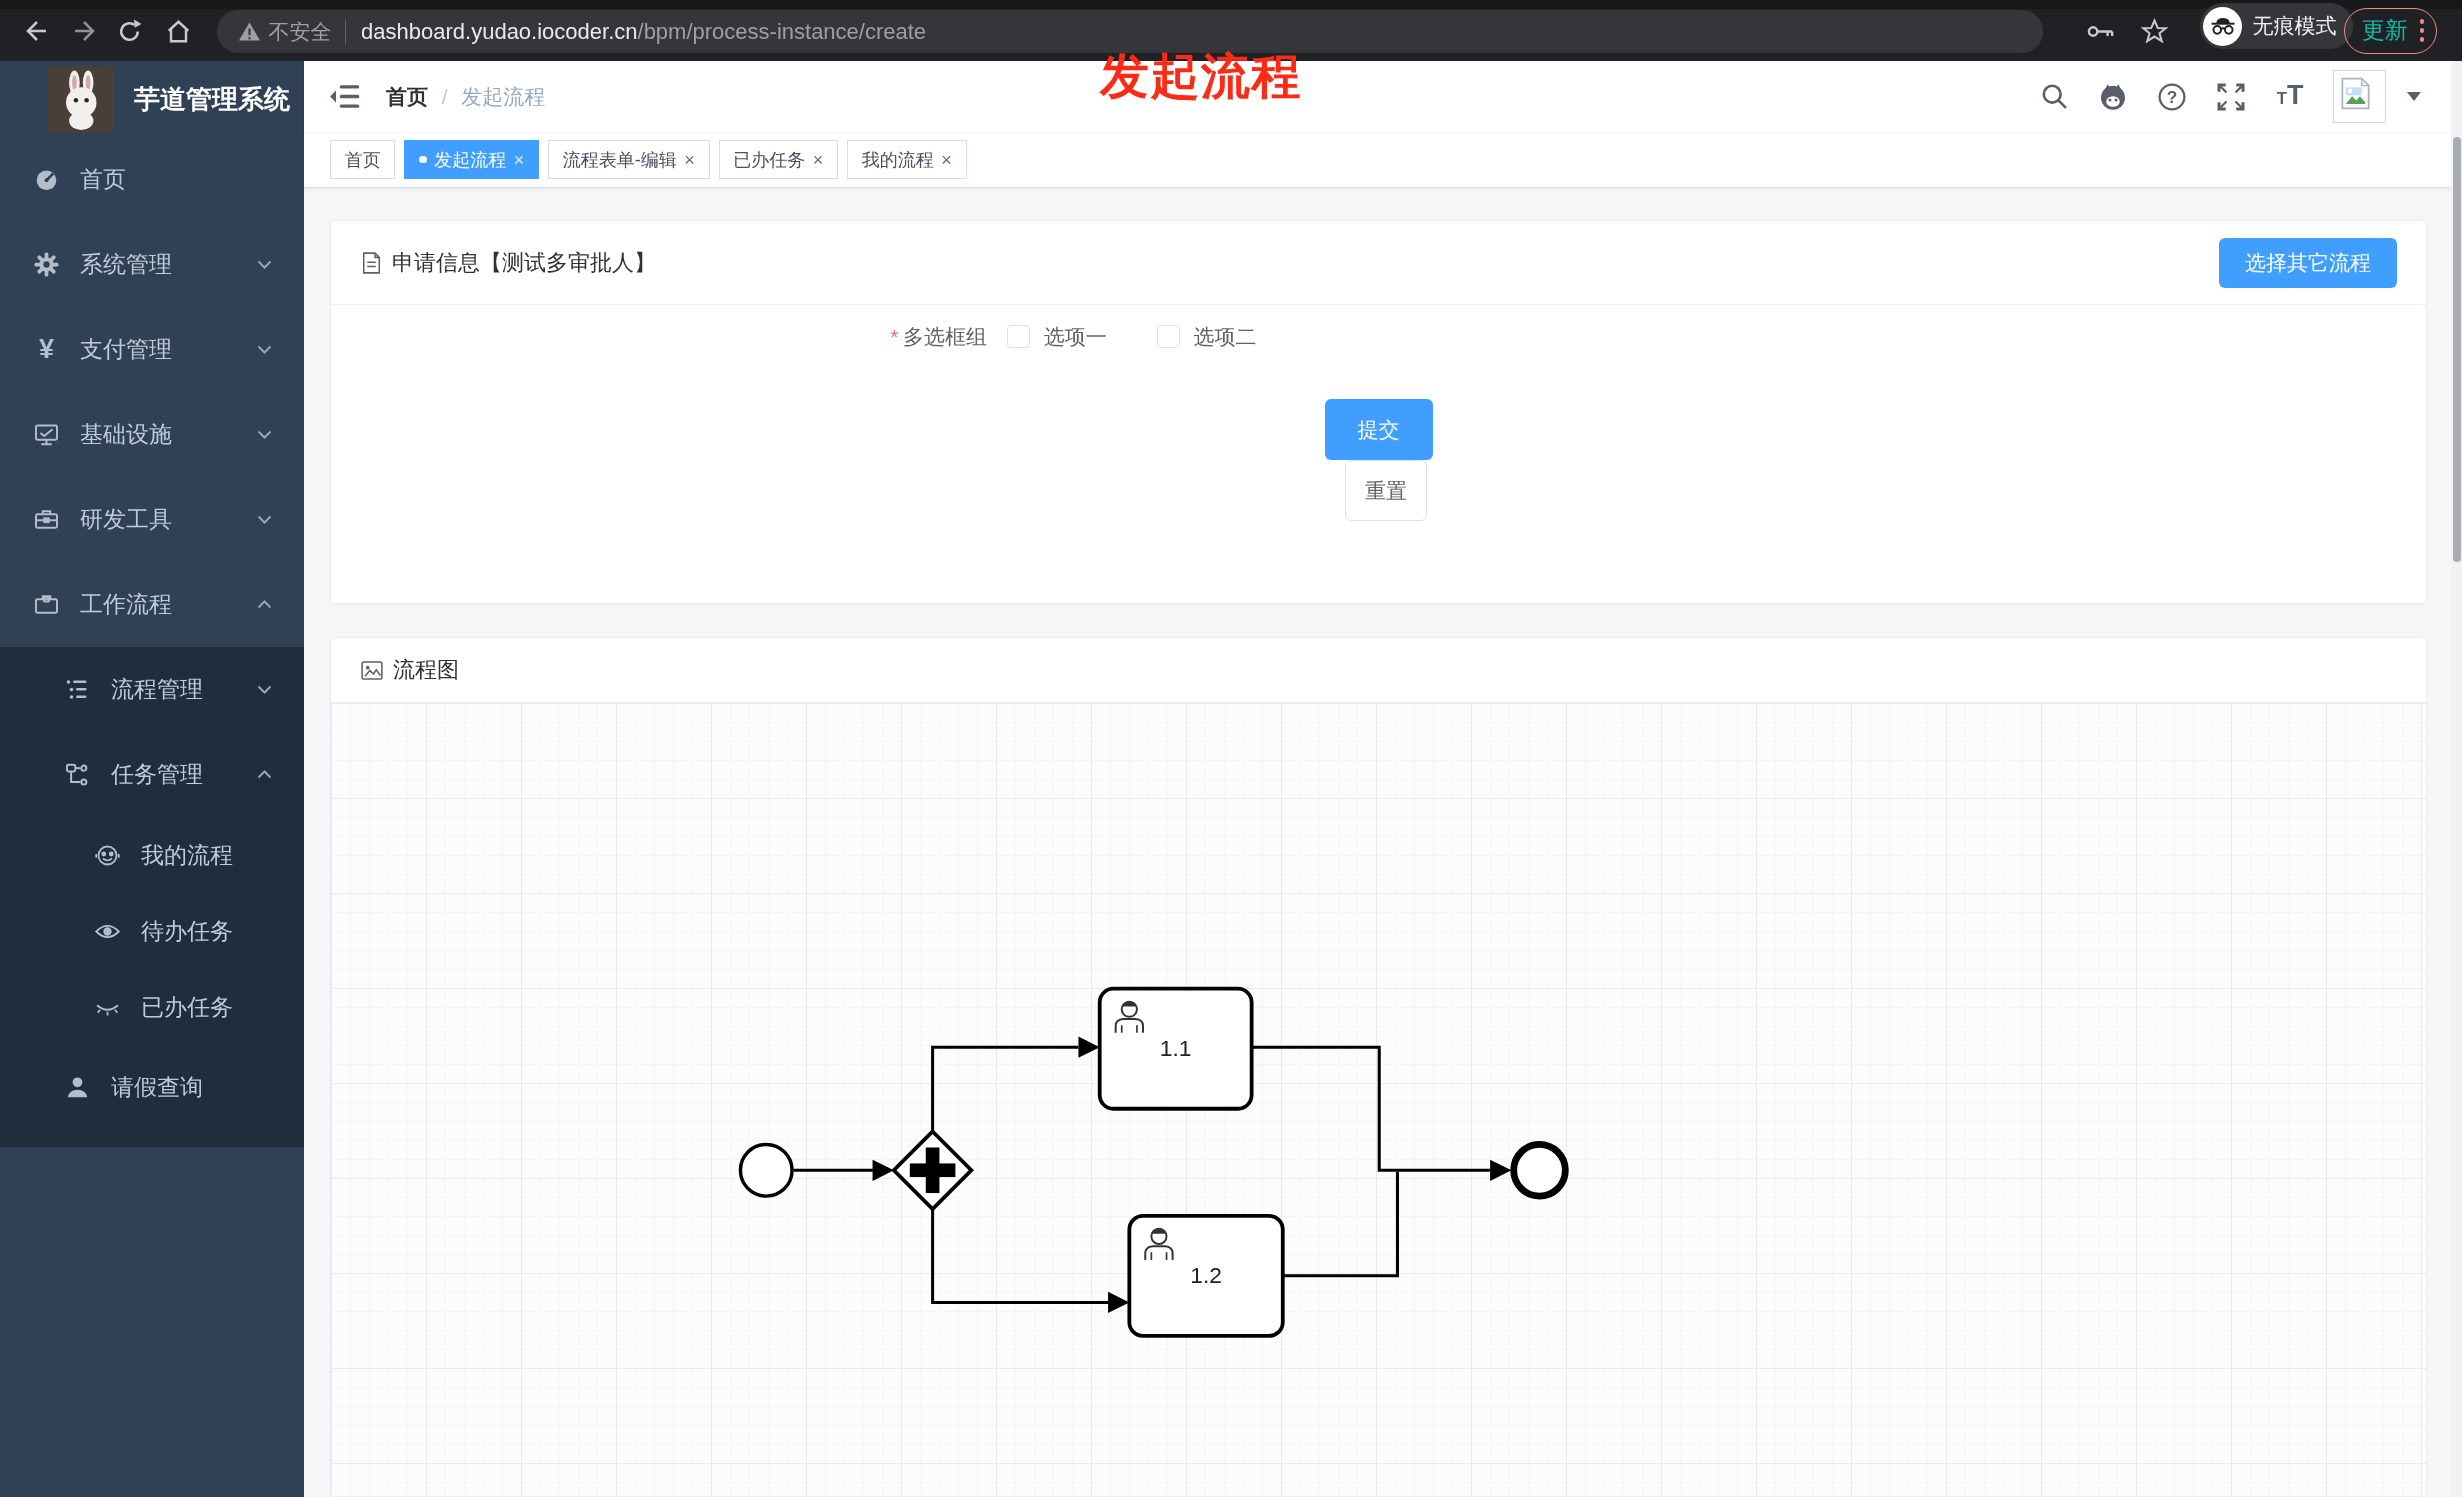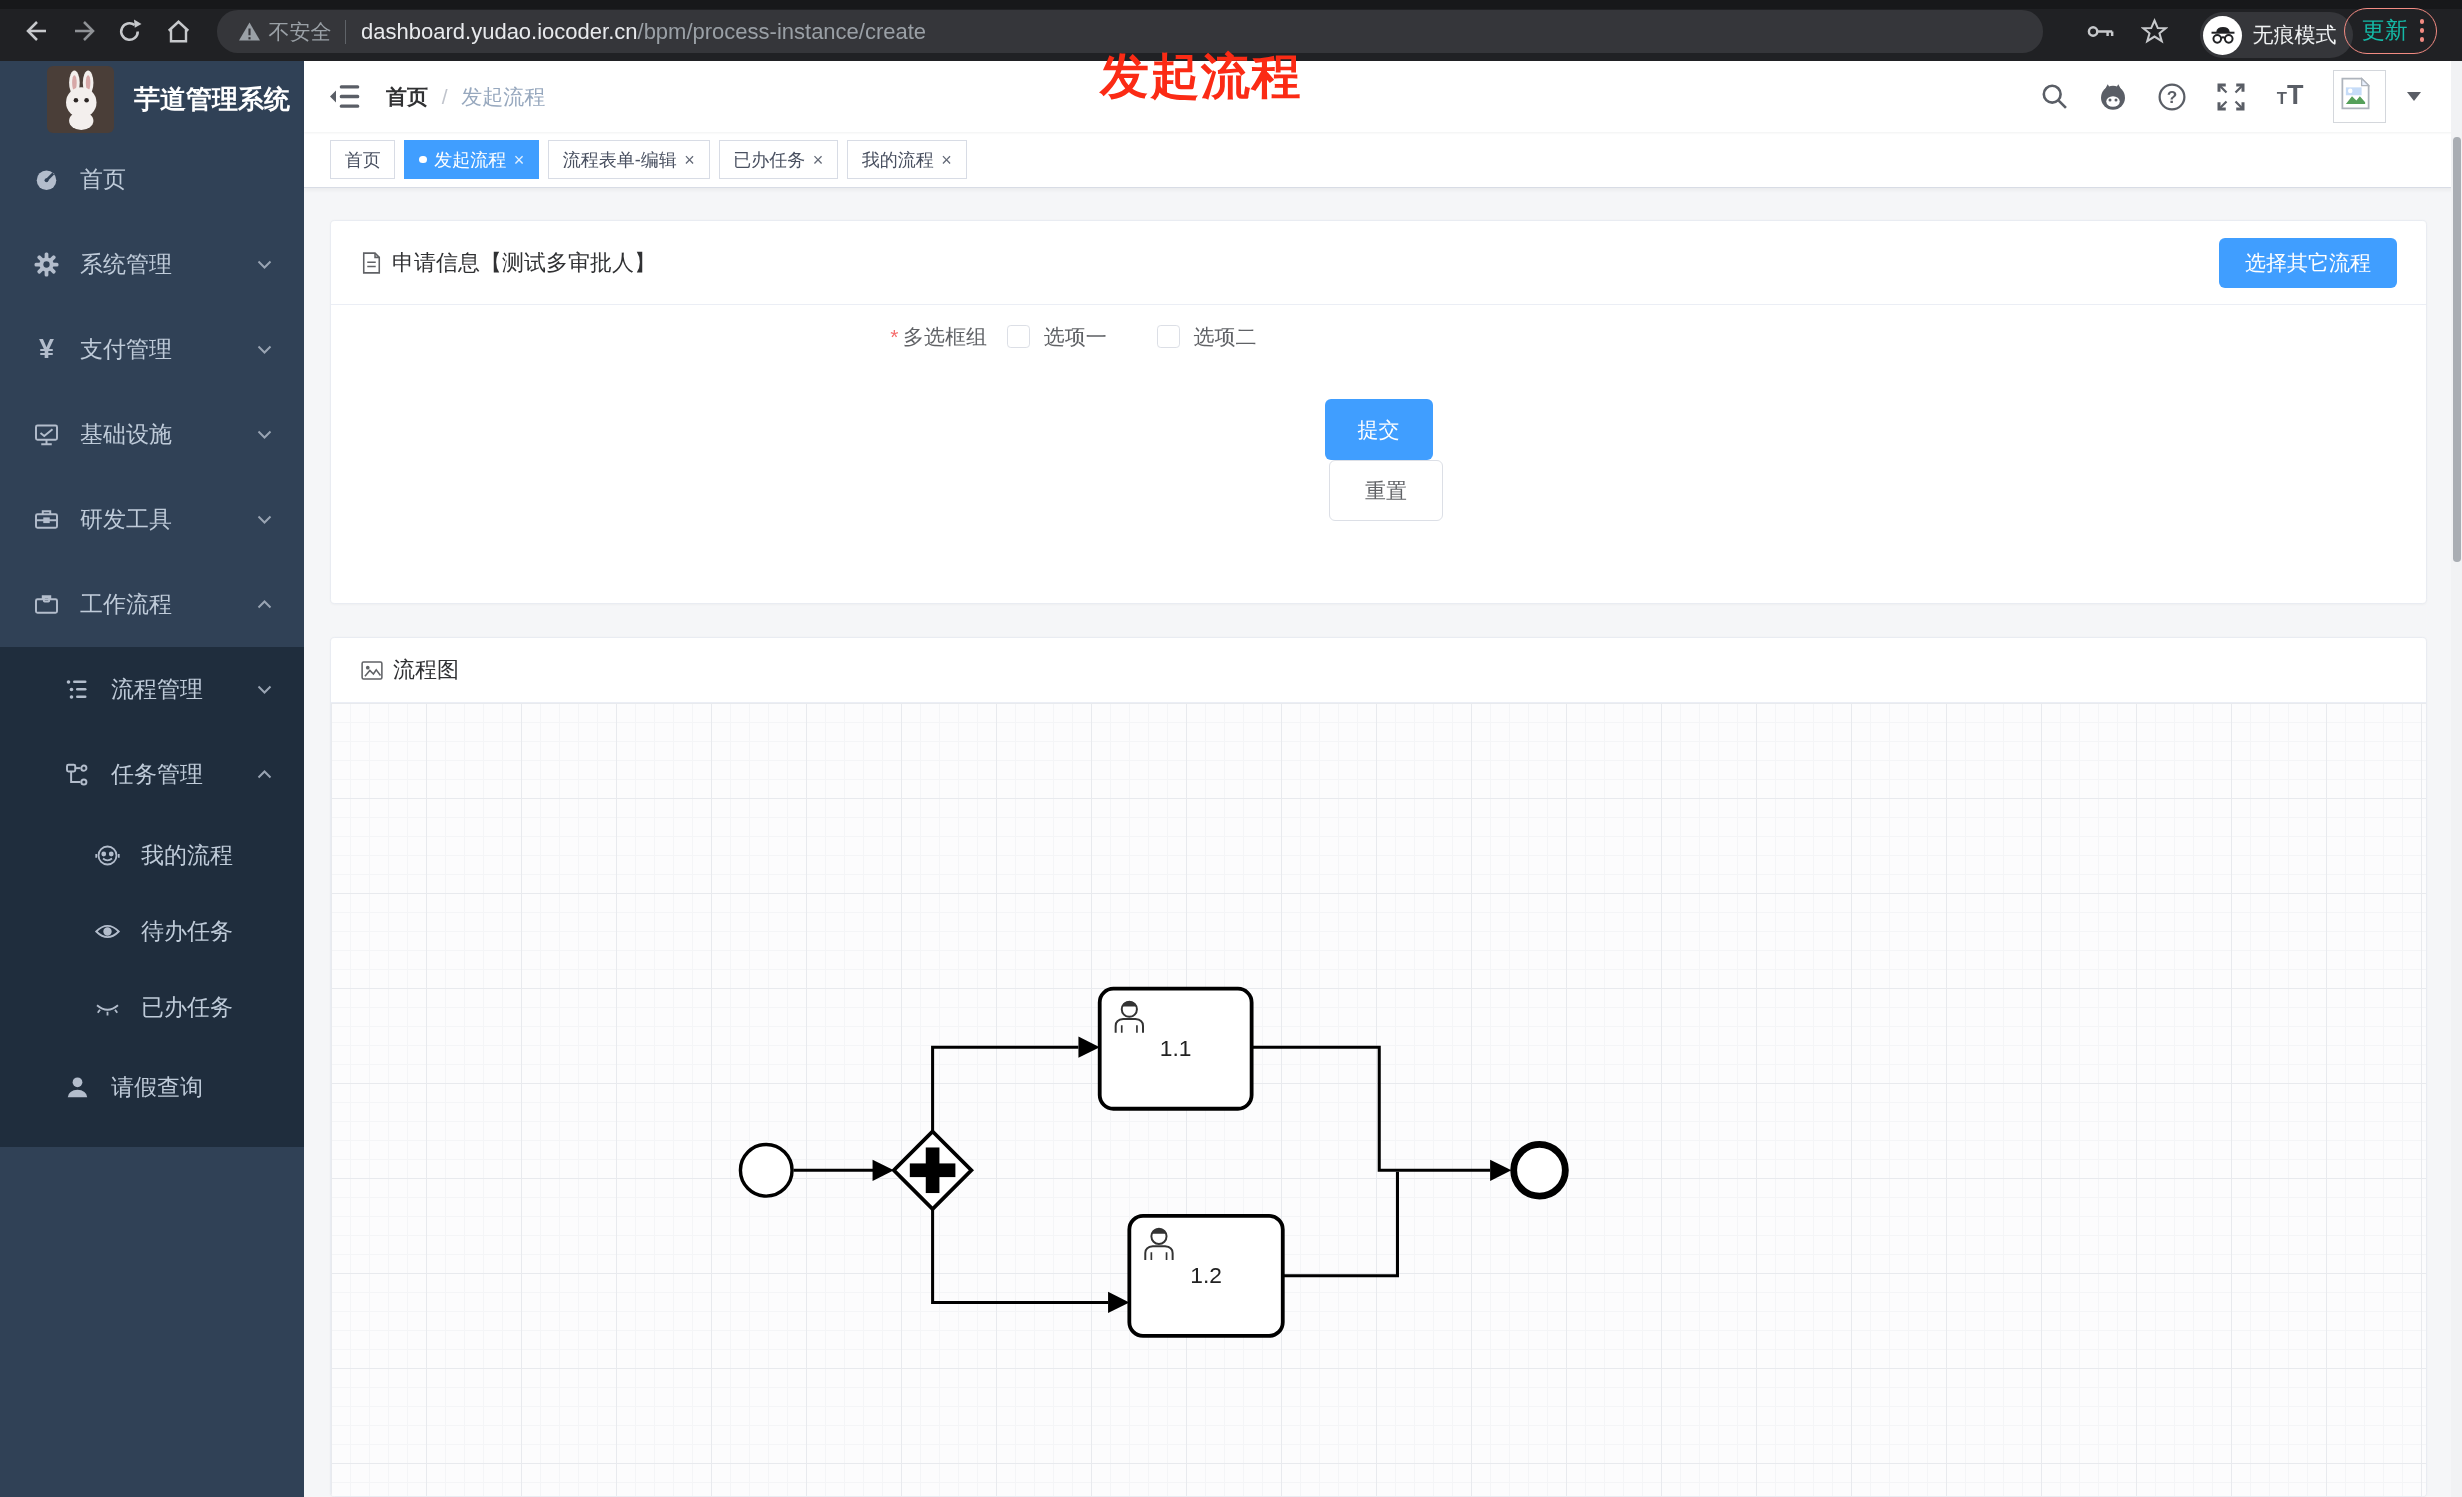--- a/index.html
+++ b/index.html
@@ -9,21 +9,21 @@
   
   .browser { position:absolute; top:0; left:0; width:2462px; height:61px; background:#202124; z-index:40; }
   .browser .tabstrip { position:absolute; top:0; left:0; right:0; height:9px; background:#17181a; }
   .nav-ico { position:absolute; top:16.7px; width:29px; height:29px; display:flex; align-items:center; justify-content:center; }
   .omnibox { position:absolute; left:217px; top:10px; width:1826px; height:43px; background:#35363a; border-radius:21px; display:flex; align-items:center; padding:0 21px; }
   .omnibox .warn { width:23px; height:21px; margin-right:7.6px; }
   .omnibox .sec { color:#9aa0a6; font-size:21px; margin-right:13.7px; }
   .omnibox .div { width:0.8px; height:24px; background:#5f6368; margin-right:15px; }
   .omnibox .host { color:#e8eaed; font-size:22px; }
   .omnibox .path { color:#9aa0a6; font-size:22px; }
-  .incog { position:absolute; left:2200px; top:12px; height:46px; background:#35363a; border-radius:23px; display:flex; align-items:center; padding:0 16.7px 0 3px; }
+  .incog { position:absolute; left:2200px; top:3px; height:46px; background:#35363a; border-radius:23px; display:flex; align-items:center; padding:0 16.7px 0 3px; }
   .incog .badge { width:39px; height:39px; border-radius:50%; background:#fff; display:flex; align-items:center; justify-content:center; margin-right:10.6px; }
   .incog .lbl { color:#f1f3f4; font-size:21px; }
   .update { position:absolute; left:2344px; top:7.6px; height:46px; border:1.5px solid #f28b82; border-radius:23px; display:flex; align-items:center; padding:0 12px 0 16.7px; }
   .update .lbl { color:#14b8a6; font-size:23px; margin-right:12px; }
   .vdots { display:flex; flex-direction:column; gap:4.6px; }
   .vdots i { width:4.6px; height:4.6px; border-radius:50%; background:#f28b82; display:block; }
 
   
   .app { position:absolute; top:61px; left:0; right:0; bottom:0; display:flex;border-radius:27px; }
   .sidebar { width:304px; background:#304156; flex:0 0 304px; color:#bfcbd9; }
@@ -76,21 +76,21 @@
   .req { color:#f56c6c; margin-right:4.6px; }
   .el-input { width:1200px; height:64px; border:1.5px solid #dcdfe6; border-radius:6px; font-size:21px; color:#606266; padding:0 20px; outline:none; background:#fff; font-family:inherit; }
   .el-input::placeholder { color:#c0c4cc; }
   .ckrow { height:33px; }
   .ck { display:flex; align-items:center; margin-right:50px; cursor:pointer; }
   .ckbox { width:23px; height:23px; border:1.5px solid #dcdfe6; border-radius:3.8px; background:#fff; margin-right:13.7px; }
   .cklbl { font-size:21px; color:#606266; }
   .btnrow { margin-top:46px;flex-direction:column; }
   .btnrow .sp { width:676px; }
   .submit { width:108px; height:61px; }
-  .reset { width:114px; height:61px; background:#fff; border:1.5px solid #dcdfe6; color:#606266; margin-left:15px; }
+  .reset { width:82px; height:61px; background:#fff; border:1.5px solid #dcdfe6; color:#606266; margin-left:15px; }
 
   .card2 { margin-top:33px; height:860px; overflow:hidden; }
   .card2 .card-head { height:65px; }
   .canvas { position:relative; height:794px; background-color:#fcfcfd;
     background-image:
       linear-gradient(to right,#e8eaee 0.8px,transparent 0.8px),
       linear-gradient(to bottom,#e8eaee 0.8px,transparent 0.8px),
       linear-gradient(to right,#f4f5f7 0.8px,transparent 0.8px),
       linear-gradient(to bottom,#f4f5f7 0.8px,transparent 0.8px);
     background-size:95px 95px,95px 95px,19px 19px,19px 19px; }

